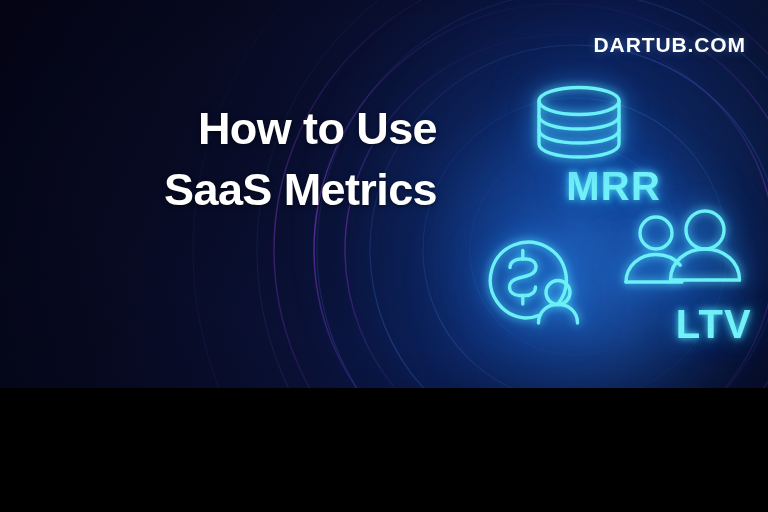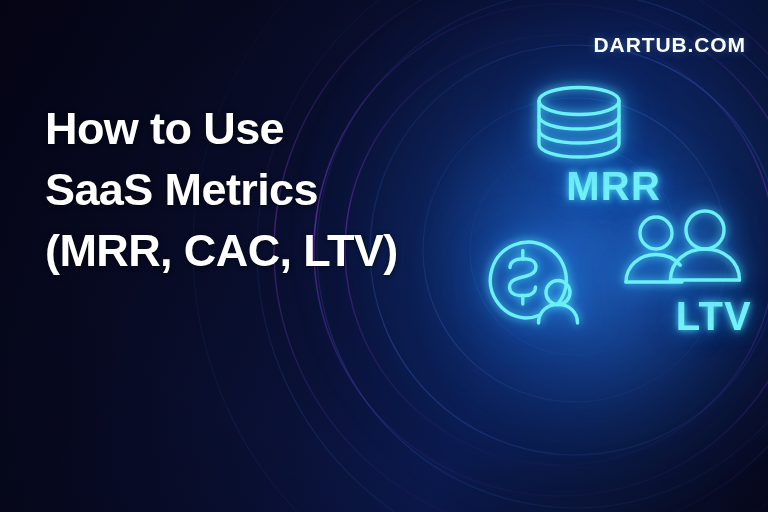--- a/index.html
+++ b/index.html
@@ -3,21 +3,21 @@
 <meta charset="utf-8">
 <style>
   html, body {
     margin: 0;
     padding: 0;
     background: #000;
   }
   .canvas {
     position: relative;
     width: 768px;
-    height: 512px;
+    height: 388px;
     overflow: hidden;
     font-family: "Liberation Sans", sans-serif;
     background: #a21caf;
   }
 
   
   .bg-base {
     position: absolute;
     inset: 0;
     background:
@@ -92,20 +92,21 @@
     width: 392px;
   }
   .headline .ln {
     color: #ffffff;
     font-size: 45px;
     font-weight: bold;
     line-height: 61px;
     letter-spacing: -0.6px;
     white-space: nowrap;
     text-shadow: 0 1px 5px rgba(0,0,0,0.55);
+    text-align: right;
   }
 
   
   .cluster {
     position: absolute;
     inset: 0;
     pointer-events: none;
   }
   .metric { position: absolute; }
   .metric .glyph { display: block; }
@@ -123,21 +124,21 @@
       0 0 34px rgba(20,110,230,0.45);
   }
 
   .m-mrr { left: 497px; top: 84px; width: 164px; }
   .m-mrr .lbl { margin-top: 6px; }
 
   .m-cac { left: 462px; top: 232px; width: 164px; }
   .m-cac .lbl { margin-top: 4px; }
 
   .m-ltv { left: 612px; top: 208px; width: 140px; }
-  .m-ltv .lbl { margin-top: 8px; }
+  .m-ltv .lbl { margin-top: 16px; }
 
   .neon { filter: drop-shadow(0 0 4px rgba(80,225,250,0.95))
                   drop-shadow(0 0 11px rgba(40,160,250,0.65))
                   drop-shadow(0 0 22px rgba(25,110,225,0.40)); }
 </style>
 </head>
 <body>
 
 <div class="canvas">
 
@@ -175,21 +176,20 @@
     </g>
   </svg>
 
   <div class="bg-vignette"></div>
 
   <div class="logo">DARTUB.COM</div>
 
   <div class="headline">
     <div class="ln">How to Use</div>
     <div class="ln">SaaS Metrics</div>
-    <div class="ln">(MRR, CAC, LTV)</div>
   </div>
 
   <div class="cluster">
 
     <div class="metric m-mrr">
       <svg class="glyph neon" width="164" height="76" viewBox="0 0 164 76">
         <g fill="none" stroke="#6cf0f8" stroke-width="3.4" stroke-linecap="round" stroke-linejoin="round">
           <ellipse cx="82" cy="17" rx="40" ry="13.5"></ellipse>
           <path d="M42 17 V 60 C 42 67.5 60 73 82 73 C 104 73 122 67.5 122 60 V 17"></path>
           <path d="M42 32 C 42 39.5 60 45 82 45 C 104 45 122 39.5 122 32"></path>

